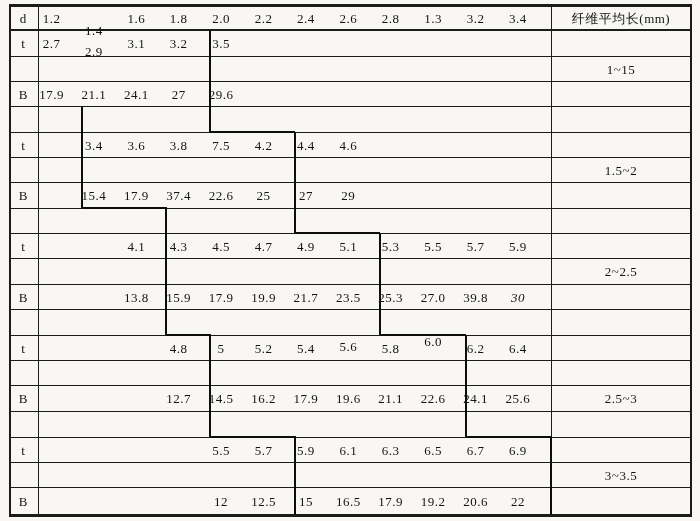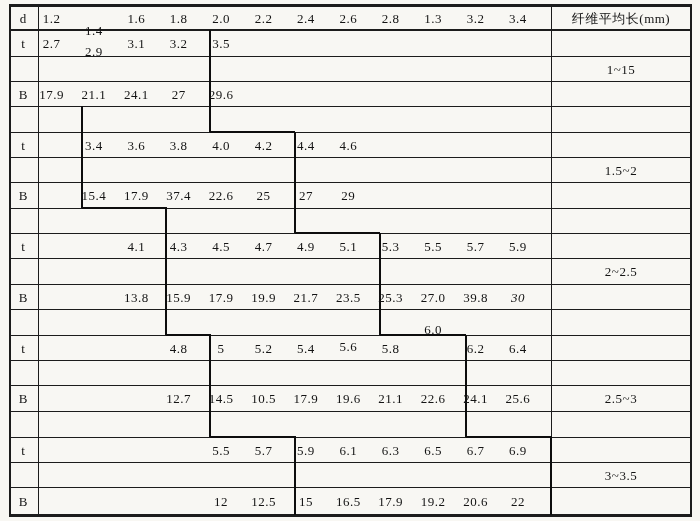--- a/index.html
+++ b/index.html
@@ -93,21 +93,21 @@
     <div class="cell num" style="left: 93.9px; top: 93.5px;">21.1</div>
     <div class="cell num" style="left: 136.3px; top: 93.5px;">24.1</div>
     <div class="cell num" style="left: 178.7px; top: 93.5px;">27</div>
     <div class="cell num" style="left: 221.1px; top: 93.5px;">29.6</div>
     <div class="cell num" style="left: 621px; top: 68.5px;">1~15</div>
     <div class="cell rowlab" style="left: 23px; top: 144.5px;">t</div>
     <div class="cell rowlab" style="left: 23px; top: 195px;">B</div>
     <div class="cell num" style="left: 93.9px; top: 144.5px;">3.4</div>
     <div class="cell num" style="left: 136.3px; top: 144.5px;">3.6</div>
     <div class="cell num" style="left: 178.7px; top: 144.5px;">3.8</div>
-    <div class="cell num" style="left: 221.1px; top: 144.5px;">4.0</div>
+    <div class="cell num" style="left: 221.1px; top: 144.5px;">7.5</div>
     <div class="cell num" style="left: 263.5px; top: 144.5px;">4.2</div>
     <div class="cell num" style="left: 305.9px; top: 144.5px;">4.4</div>
     <div class="cell num" style="left: 348.3px; top: 144.5px;">4.6</div>
     <div class="cell num" style="left: 93.9px; top: 195px;">15.4</div>
     <div class="cell num" style="left: 136.3px; top: 195px;">17.9</div>
     <div class="cell num" style="left: 178.7px; top: 195px;">37.4</div>
     <div class="cell num" style="left: 221.1px; top: 195px;">22.6</div>
     <div class="cell num" style="left: 263.5px; top: 195px;">25</div>
     <div class="cell num" style="left: 305.9px; top: 195px;">27</div>
     <div class="cell num" style="left: 348.3px; top: 195px;">29</div>
@@ -136,26 +136,26 @@
     <div class="cell num" style="left: 517.9px; top: 296.5px; font-style: italic;">30</div>
     <div class="cell num" style="left: 621px; top: 271px;">2~2.5</div>
     <div class="cell rowlab" style="left: 23px; top: 347.5px;">t</div>
     <div class="cell rowlab" style="left: 23px; top: 398px;">B</div>
     <div class="cell num" style="left: 178.7px; top: 347.5px;">4.8</div>
     <div class="cell num" style="left: 221.1px; top: 347.5px;">5</div>
     <div class="cell num" style="left: 263.5px; top: 347.5px;">5.2</div>
     <div class="cell num" style="left: 305.9px; top: 347.5px;">5.4</div>
     <div class="cell num" style="left: 348.3px; top: 346px;">5.6</div>
     <div class="cell num" style="left: 390.7px; top: 347.5px;">5.8</div>
-    <div class="cell num" style="left: 433.1px; top: 329px;">6.0</div>
+    <div class="cell num" style="left: 433.1px; top: 341px;">6.0</div>
     <div class="cell num" style="left: 475.5px; top: 347.5px;">6.2</div>
     <div class="cell num" style="left: 517.9px; top: 347.5px;">6.4</div>
     <div class="cell num" style="left: 178.7px; top: 398px;">12.7</div>
     <div class="cell num" style="left: 221.1px; top: 398px;">14.5</div>
-    <div class="cell num" style="left: 263.5px; top: 398px;">10.5</div>
+    <div class="cell num" style="left: 263.5px; top: 398px;">16.2</div>
     <div class="cell num" style="left: 305.9px; top: 398px;">17.9</div>
     <div class="cell num" style="left: 348.3px; top: 398px;">19.6</div>
     <div class="cell num" style="left: 390.7px; top: 398px;">21.1</div>
     <div class="cell num" style="left: 433.1px; top: 398px;">22.6</div>
     <div class="cell num" style="left: 475.5px; top: 398px;">24.1</div>
     <div class="cell num" style="left: 517.9px; top: 398px;">25.6</div>
     <div class="cell num" style="left: 621px; top: 398px;">2.5~3</div>
     <div class="cell rowlab" style="left: 23px; top: 449.5px;">t</div>
     <div class="cell rowlab" style="left: 23px; top: 501px;">B</div>
     <div class="cell num" style="left: 221.1px; top: 449.5px;">5.5</div>

